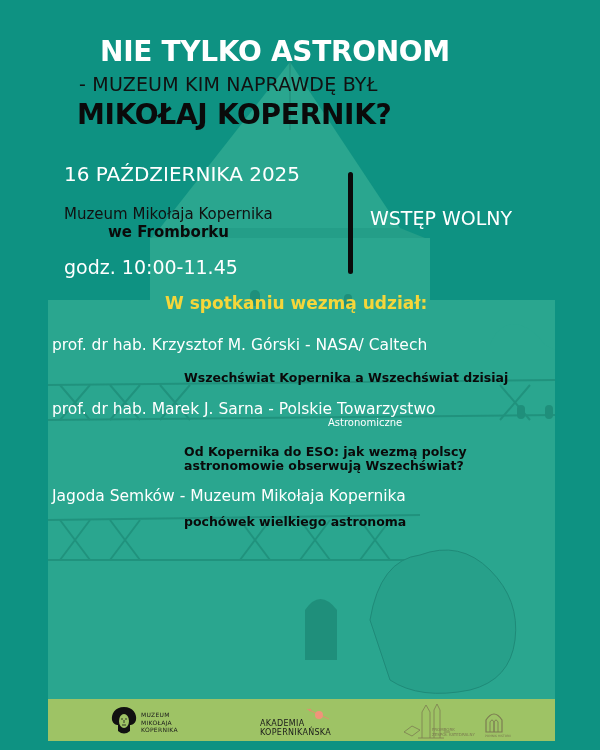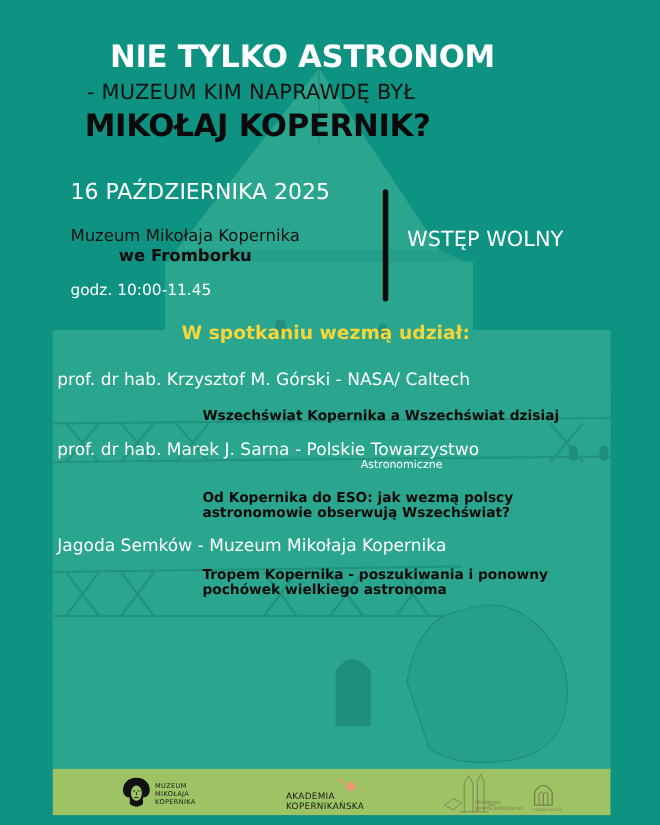--- a/index.html
+++ b/index.html
@@ -16,21 +16,21 @@
     .bg-art { position:absolute; left:0; top:0; width:600px; height:750px; }
     .abs { position:absolute; white-space:nowrap; }
 
     .t1 { left:77px; top:35px; font-size:28px; font-weight:bold; color:#ffffff; letter-spacing:-0.3px;margin-left:23px; }
     .t2 { left:79px; top:73px; font-size:19px; color:#111; letter-spacing:0.2px; }
     .t3 { left:77px; top:98px; font-size:28px; font-weight:bold; color:#0a0a0a; letter-spacing:-0.3px; }
 
     .date { left:64px; top:162px; font-size:20px; color:#ffffff; }
     .venue1 { left:64px; top:205px; font-size:15px; color:#111; }
     .venue2 { left:64px; top:223px; font-size:15px; font-weight:bold; color:#0a0a0a;margin-left:44px; }
-    .hours { left:64px; top:256px; font-size:14px; color:#ffffff; }
+    .hours { left:64px; top:256px; font-size:19px; color:#ffffff; }
     .divider { left:348px; top:172px; width:5px; height:102px; background:#0a0a0a; border-radius:3px; }
     .free { left:370px; top:207px; font-size:19px; color:#ffffff; }
 
     .heading { left:165px; top:293px; font-size:17px; font-weight:bold; color:#f5d63a; }
 
     .speaker { left:52px; font-size:15.5px; color:#ffffff; }
     .sp1 { top:336px; }
     .sp2 { top:400px; }
     .sp2b { left:328px; top:417px; font-size:10px; color:#ffffff;text-align:right; }
     .sp3 { top:487px; }
@@ -105,21 +105,20 @@
 
 <div class="abs speaker sp2">prof. dr hab. Marek J. Sarna -  Polskie Towarzystwo</div>
 <div class="abs sp2b">Astronomiczne</div>
 <div class="abs talk tk2">
   <div>Od Kopernika do ESO: jak wezmą polscy</div>
   <div>astronomowie obserwują Wszechświat?</div>
 </div>
 
 <div class="abs speaker sp3">Jagoda Semków - Muzeum Mikołaja Kopernika</div>
 <div class="abs talk tk3">
-  <div>Tropem Kopernika - poszukiwania i ponowny</div>
   <div>pochówek wielkiego astronoma</div>
 </div>
 
 <div class="strip"></div>
 
 <svg class="abs" style="left:109px;top:705px;" width="30" height="32" viewBox="0 0 30 32">
   <path d="M15 2 C6 2 2 9 3 15 C4 19 7 20 9 20 L9 26 Q15 31 21 26 L21 20 C23 20 26 19 27 15 C28 9 24 2 15 2 Z" fill="#111"></path>
   <ellipse cx="15" cy="16" rx="5" ry="7" fill="#9ec365"></ellipse>
   <path d="M12 14 h2 M16 14 h2 M15 15 v3 M13 20 h4" stroke="#111" stroke-width="0.8"></path>
 </svg>

